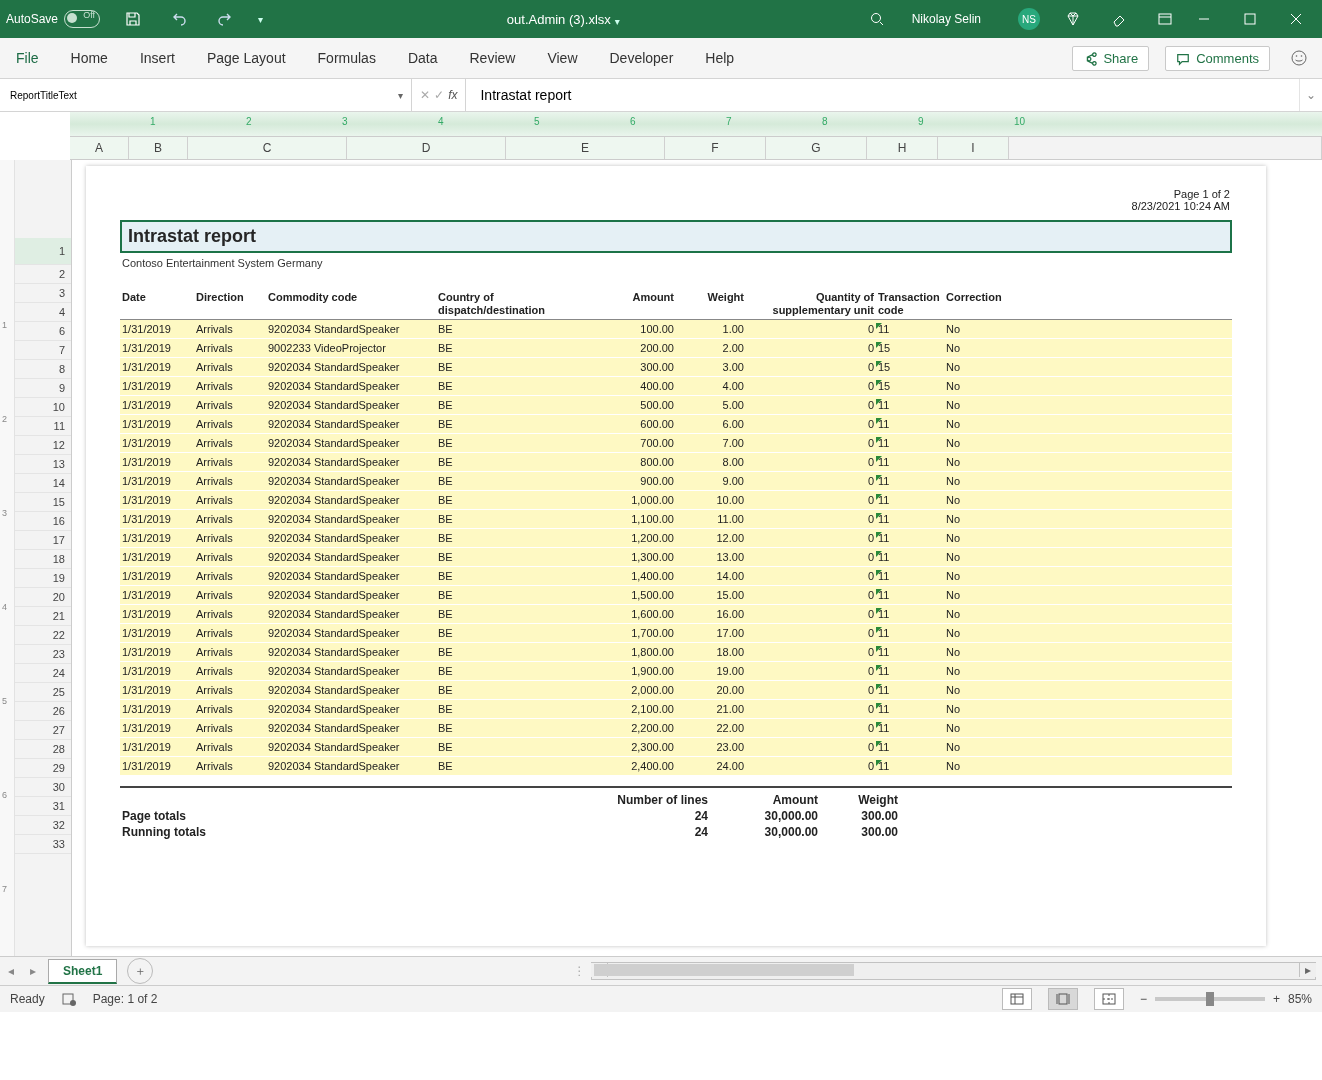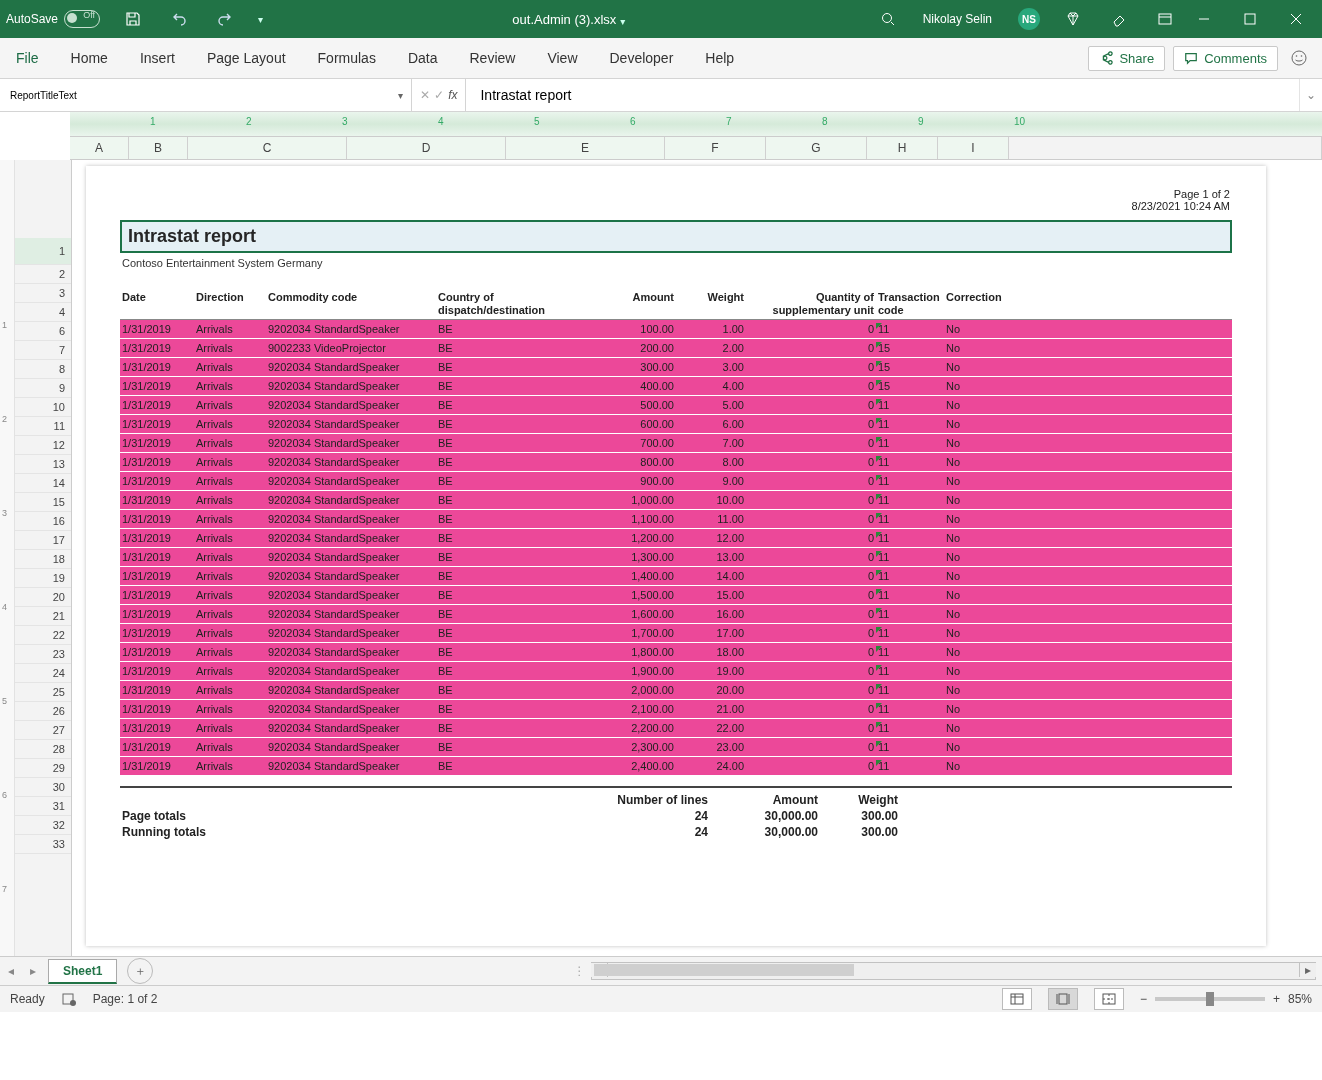--- a/index.html
+++ b/index.html
@@ -4,26 +4,26 @@
 <style>
 html,body{margin:0;padding:0;font-family:"Segoe UI",Arial,sans-serif;font-size:12px;background:#fff;color:#222;overflow:hidden;width:1322px;height:1080px}
 .titlebar{height:38px;background:#217346;color:#fff;display:flex;align-items:center;padding:0 6px;gap:6px}
 .ts-group{display:flex;align-items:center;gap:20px}
 .autosave{display:flex;align-items:center;gap:6px;font-size:12px}
 .switch{width:34px;height:16px;border:1px solid #c7e0d0;border-radius:10px;position:relative;background:transparent}
 .switch::after{content:"";position:absolute;left:2px;top:2px;width:10px;height:10px;border-radius:50%;background:#c7e0d0}
 .switch .lbl{position:absolute;right:4px;top:-1px;font-size:9px;color:#c7e0d0}
 .tbtn{width:26px;height:26px;display:flex;align-items:center;justify-content:center;color:#dff0e6}
 .title-center{flex:1;text-align:center;font-size:13px;display:flex;align-items:flex-end;justify-content:center;gap:4px}
-.user-badge{display:inline-flex;align-items:center;justify-content:center;width:22px;height:22px;border-radius:50%;background:#28a87c;font-size:10px;font-weight:700;margin-left:4px}
+.user-badge{display:inline-flex;align-items:center;justify-content:center;width:22px;height:22px;border-radius:50%;background:#28a87c;font-size:10px;font-weight:400;margin-left:15px}
 .winbtn{width:40px;height:38px;display:flex;align-items:center;justify-content:center;color:#fff}
 .ribbon{height:40px;background:#f5f5f5;border-bottom:1px solid #d4d4d4;display:flex;align-items:center;padding:0 10px;gap:20px}
 .ribbon .tab{font-size:14px;color:#333;padding:6px 6px;cursor:default}
 .ribbon .file{color:#1c6b45;font-weight:400}
-.ribbon-right{margin-left:auto;display:flex;align-items:center;gap:8px}
+.ribbon-right{margin-left:auto;display:flex;align-items:flex-end;gap:16px}
 .pillbtn{border:1px solid #c9c9c9;background:#fff;padding:4px 10px;border-radius:2px;display:flex;align-items:center;gap:6px;color:#217346;font-size:13px}
 .smile{width:26px;height:26px;display:flex;align-items:center;justify-content:center;color:#555}
 .fx-row{height:32px;display:flex;align-items:stretch;border-bottom:1px solid #d4d4d4}
 .namebox{width:395px;display:flex;align-items:center;border-right:1px solid #d4d4d4;padding:0 8px;justify-content:space-between;background:#fff}
 .namebox input{border:none;outline:none;font-size:10px;width:330px}
 .dd{color:#666;font-size:10px}
 .fxbtns{display:flex;align-items:center;gap:4px;padding:0 8px;border-right:1px solid #d4d4d4;color:#aaa}
 .fxbtns .fx{font-style:italic;color:#555}
 .fxinput{flex:1;display:flex;align-items:center;padding:0 12px}
 .fxinput input{border:none;outline:none;font-size:14px;width:100%}
@@ -38,21 +38,21 @@
 .left-gutter .pg{position:absolute;left:2px;font-size:9px;color:#888}
 .rowhdr{width:56px;background:#f3f3f3;border-right:1px solid #ccc}
 .rowhdr .r{height:18px;border-bottom:1px solid #e4e4e4;font-size:11px;color:#444;text-align:right;padding-right:6px;line-height:18px}
 .page{background:#fff;margin:6px 0 0 14px;width:1180px;height:780px;box-shadow:0 0 4px rgba(0,0,0,.25);position:relative;padding:24px 34px 10px 34px;box-sizing:border-box}
 .pageinfo{position:absolute;right:36px;top:22px;text-align:right;font-size:11px;color:#222}
 .report-title{margin-top:30px;border:2px solid #1c7348;background:#e5f0f5;padding:4px 6px;font-size:18px;font-weight:700;color:#262626}
 .subtitle{font-size:11px;color:#333;margin-top:4px;padding-left:2px}
 .tbl{margin-top:22px;font-size:11px}
 .tbl .hdr{display:grid;grid-template-columns:74px 72px 170px 140px 100px 70px 130px 68px 60px;font-weight:700;color:#222;border-bottom:1px solid #888;padding-bottom:2px}
 .tbl .hdr div{padding:0 2px;line-height:13px}
-.tbl .row{display:grid;grid-template-columns:74px 72px 170px 140px 100px 70px 130px 68px 60px;background:#ec4899;border-bottom:1px solid #fff;height:18px;align-items:center}
+.tbl .row{display:grid;grid-template-columns:74px 72px 170px 140px 100px 70px 130px 68px 60px;background:#fef9c3;border-bottom:1px solid #fff;height:18px;align-items:center}
 .tbl .row div{padding:0 2px;white-space:nowrap;overflow:hidden}
 .num{text-align:right}
 .qcell{text-align:right;position:relative;padding-right:4px}
 .tx{text-align:left;position:relative}
 .greenflag::before{content:"";position:absolute;top:0;right:0;border-top:6px solid #2a8a3a;border-left:6px solid transparent}
 .tx.greenflag::before{left:0;right:auto;border-left:none;border-right:6px solid transparent;border-top:6px solid #2a8a3a}
 .totals{margin-top:10px}
 .totals .thdr{display:grid;grid-template-columns:350px 240px 110px 80px;font-weight:700;border-top:2px solid #444;padding-top:4px}
 .totals .trow{display:grid;grid-template-columns:350px 240px 110px 80px;font-weight:700}
 .totals .trow div,.totals .thdr div{padding:1px 2px}

